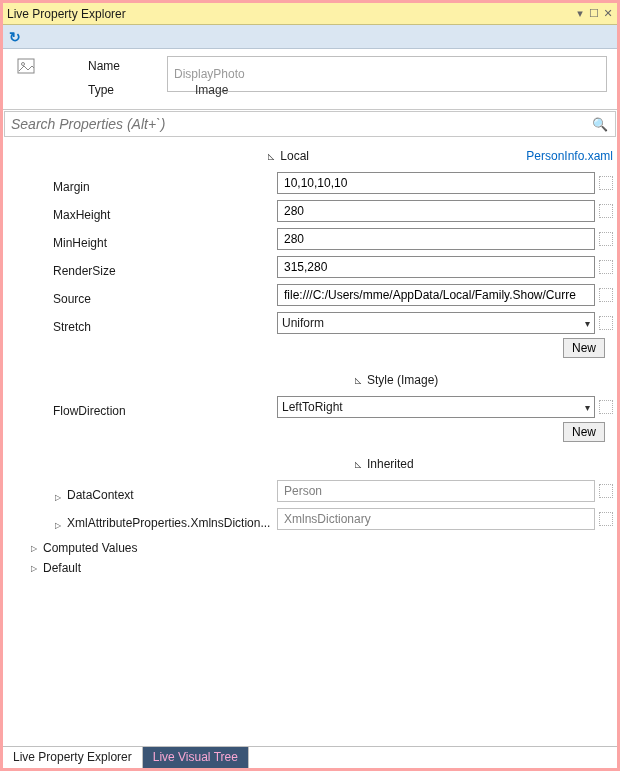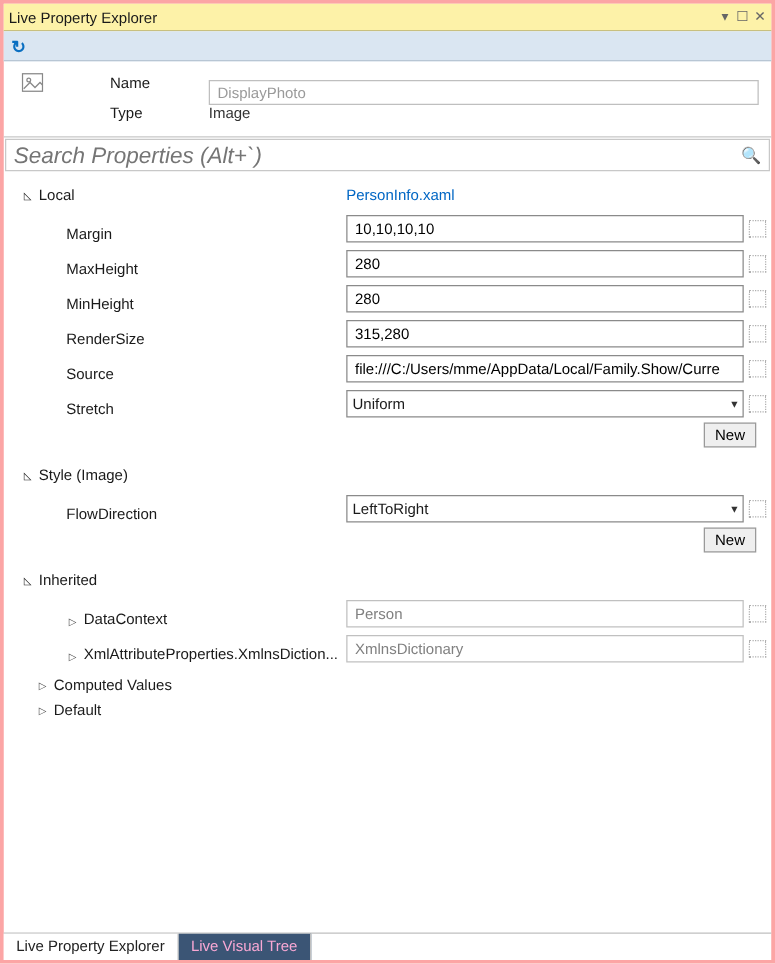--- a/index.html
+++ b/index.html
@@ -8,28 +8,28 @@
   .titlebar { height:22px; background:#fdf2a8; display:flex; align-items:center; padding:0 4px; border-bottom:1px solid #c8c080; }
   .titlebar .title { flex:1; }
   .titlebar .btn { width:14px; text-align:center; color:#666; padding-left:4px; font-size:11px; }
   .toolbar { height:24px; background:#dae6f2; display:flex; align-items:center; padding:0 6px; border-bottom:1px solid #b8c6d4; }
   .toolbar .refresh { color:#0a6fc1; font-size:14px; font-weight:bold; }
   .header { padding:6px 10px 6px 12px; border-bottom:1px solid #c8c8c8; }
   .header-row { display:flex; align-items:center; height:22px; margin-bottom:2px;gap:43px; }
   .img-icon { width:22px; height:22px; display:flex; align-items:center; justify-content:center; color:#888; margin-right:8px; }
   .img-icon svg { width:18px; height:18px; stroke:#888; fill:none; stroke-width:1; }
   .header-label { width:36px; }
-  .name-input { flex:1; height:20px; border:1px solid #bfbfbf; padding:0 6px; color:#9a9a9a; font-size:12px; background:#fff;margin-top:16px; }
-  .type-val { color:#333; }
+  .name-input { flex:1; height:36px; border:1px solid #bfbfbf; padding:0 6px; color:#9a9a9a; font-size:12px; background:#fff;margin-top:16px; }
+  .type-val { color:#333;margin-left:28px; }
   .searchbar { margin:1px; height:26px; border:1px solid #c8c8c8; display:flex; align-items:center; padding:0 6px; }
-  .searchbar input { flex:1; border:none; outline:none; font-size:18px; color:#777; font-style:italic; background:transparent; }
+  .searchbar input { flex:1; border:none; outline:none; font-size:14px; color:#777; font-style:italic; background:transparent; }
   .searchbar .mag { color:#555; font-size:13px; }
   .content { flex:1; overflow-y:auto; padding:8px 4px 4px 4px; }
   .section { margin-bottom:8px; }
-  .section-head { display:flex; align-items:center; height:20px; padding-left:10px; }
+  .section-head { display:flex; align-items:center; height:20px; padding-left:10px;justify-content:flex-end; }
   .tri { width:10px; height:10px; display:inline-flex; align-items:center; justify-content:center; color:#2c2c2c; margin-right:4px; font-size:10px; }
   .tri.closed::before { content:"▷"; color:#505050; font-size:8px; }
   .tri.open::before { content:"◿"; color:#202020; font-size:8px; transform:scaleX(-1); display:inline-block;}
   .section-label { font-weight:normal; }
   .src-link { color:#0066c4; }
   .section-head .sec-left { width:260px; display:flex; align-items:center; }
   .row { display:flex; align-items:flex-end; height:28px; padding-left:10px; }
   .row .indent { width:36px; }
   .row .tri-sub { width:14px; display:inline-flex; align-items:center; }
   .row .prop-label { width:224px; overflow:hidden; text-overflow:ellipsis; white-space:nowrap; }

